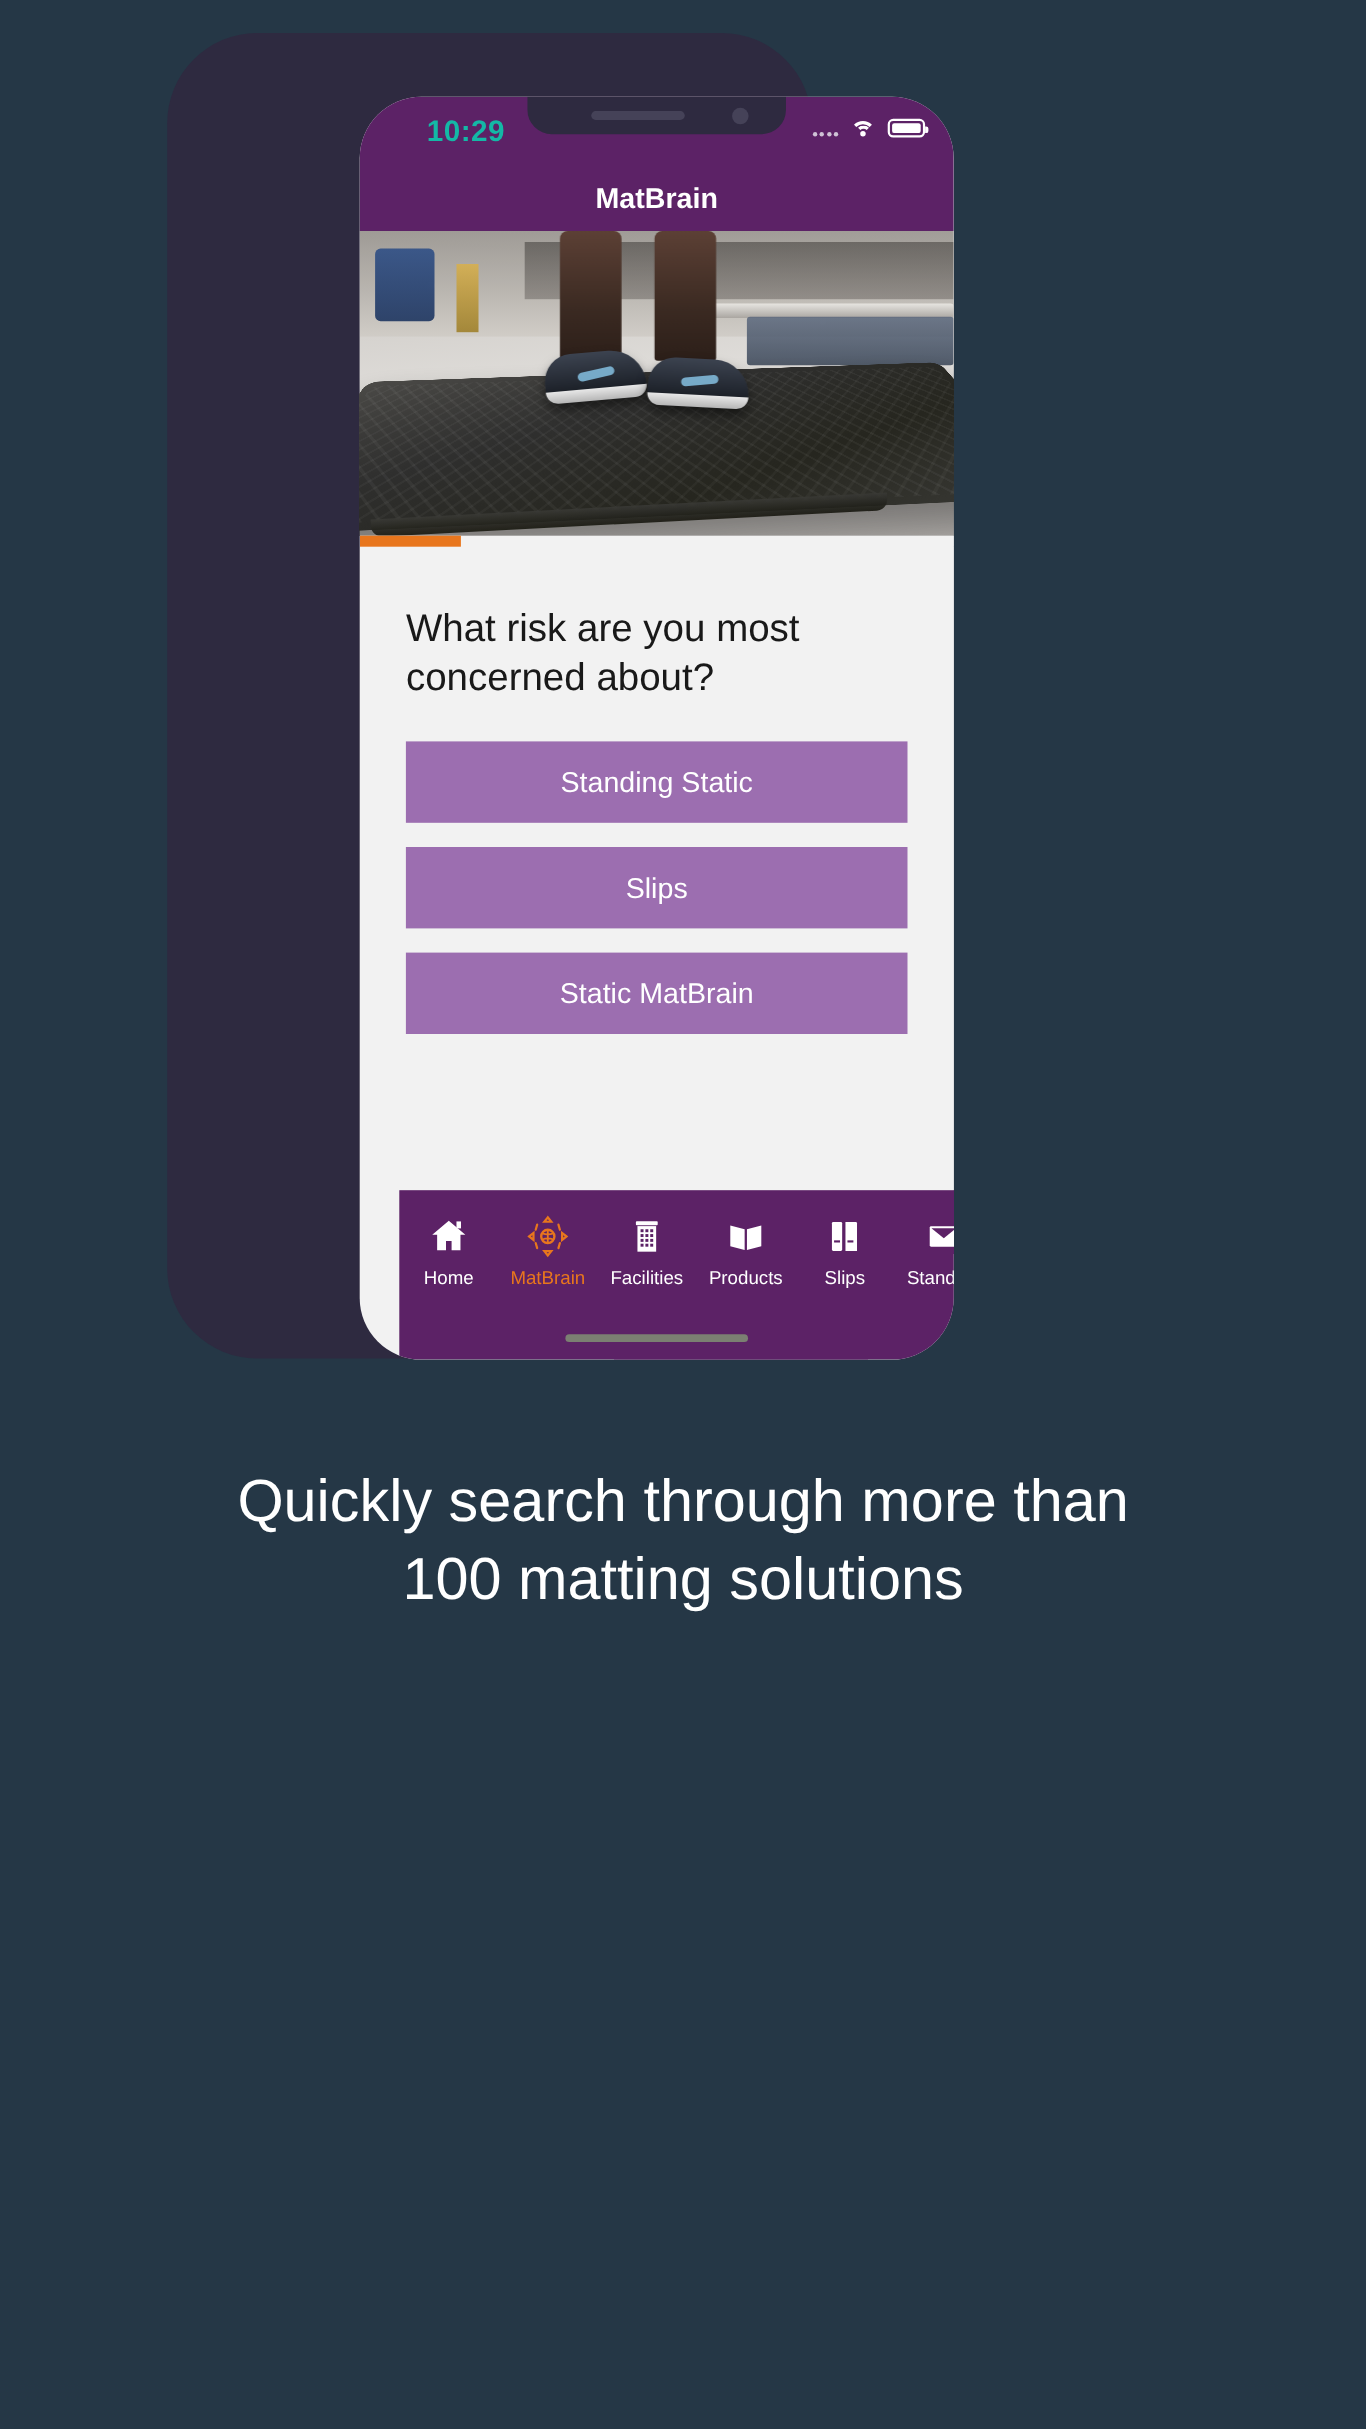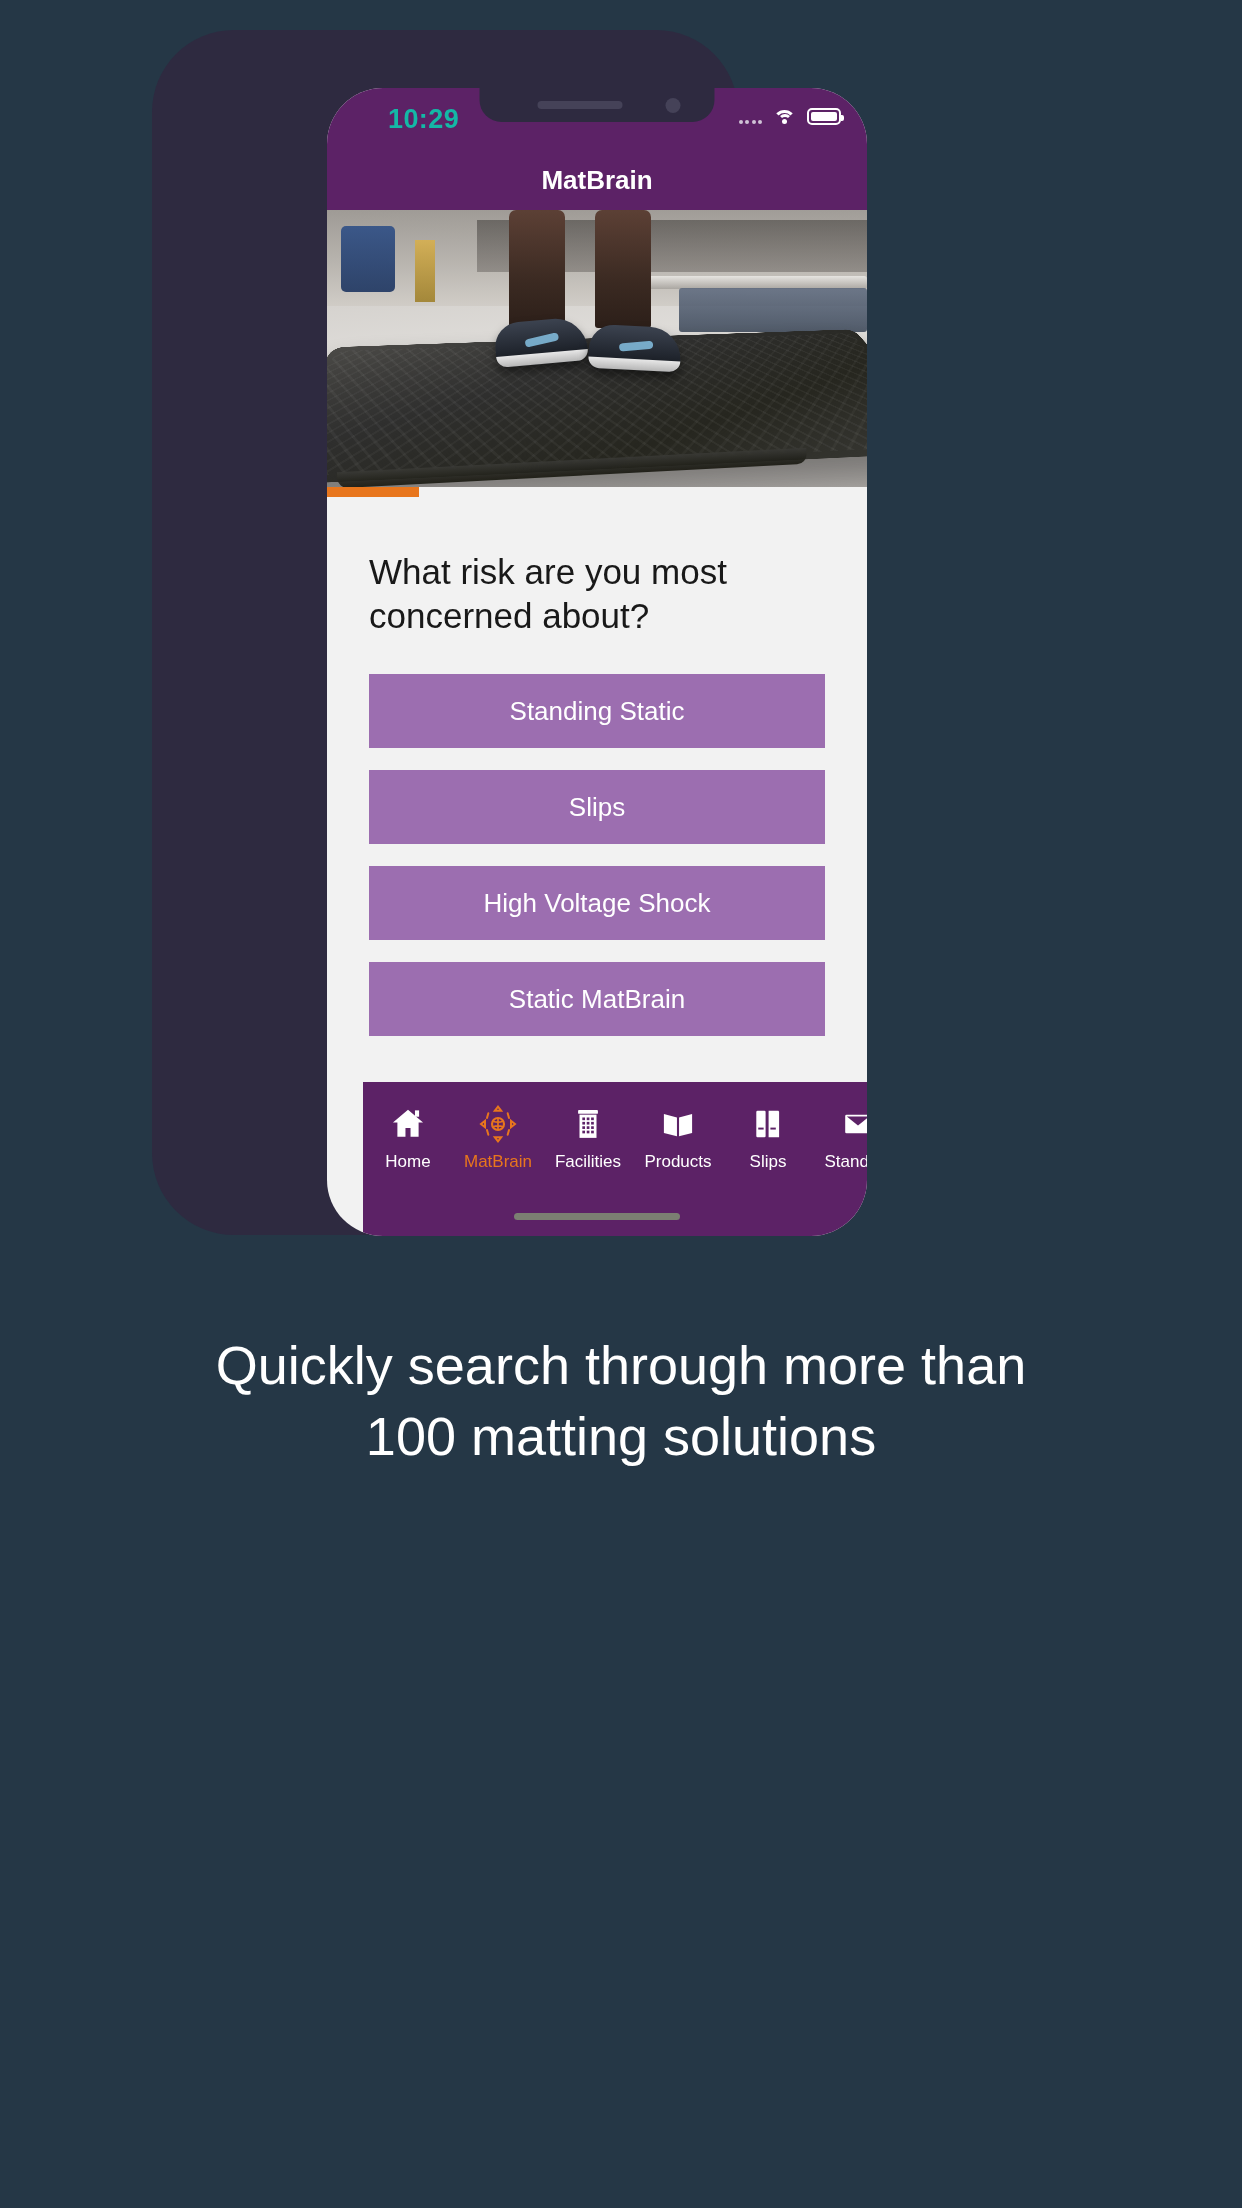--- a/index.html
+++ b/index.html
@@ -277,21 +277,20 @@
 
       <div class="progress-track">
         <div class="progress-fill" id="progress-fill" style="width: 17%;"></div>
       </div>
 
       <div class="quiz">
         <div class="quiz-q">What risk are you most concerned about?</div>
         <div class="opt-list" id="opt-list">
             <button class="opt">Standing Static</button>
             <button class="opt">Slips</button>
-            <button class="opt">High Voltage Shock</button>
             <button class="opt">Static MatBrain</button>
           </div>
       </div>
 
       <div class="tabbar" id="tabbar">
           <div class="tab">
             <span class="tab-ic">
               <svg width="38" height="38" viewBox="0 0 24 24">
                 <path fill="#fff" d="M12 3 2.5 11h2.8v9h5.1v-5.4h3.2V20h5.1v-9h2.8z"></path>
                 <rect fill="#fff" x="16.4" y="3.4" width="2.6" height="4"></rect>

